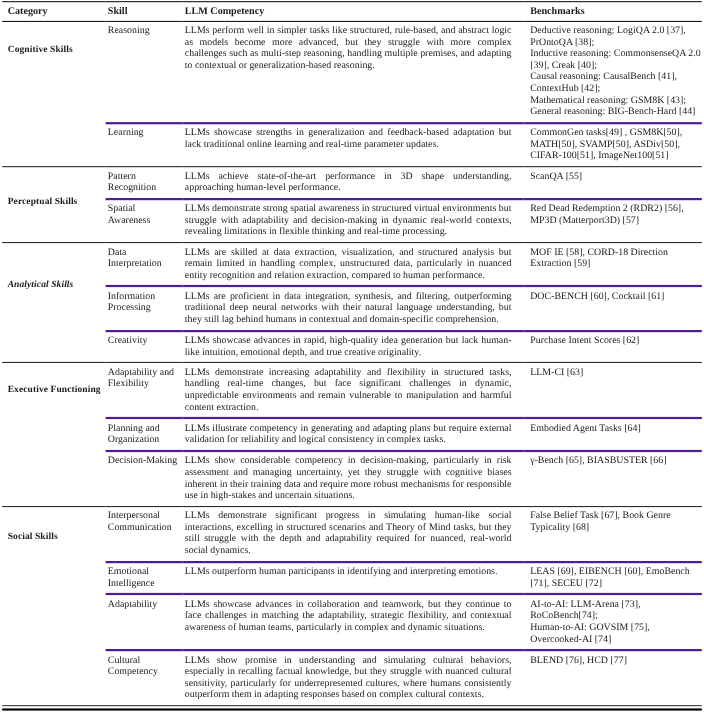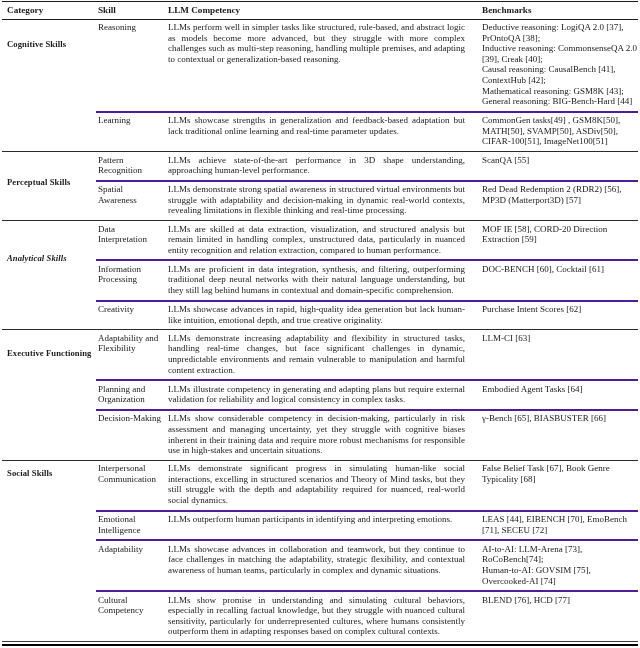--- a/index.html
+++ b/index.html
@@ -37,21 +37,21 @@
   tbody tr + tr td { border-top: 2px solid #4c1d95; }
   td.cat {
     font-weight: bold; font-size: 8.6px; white-space: nowrap;
     padding-left: 5px; letter-spacing: 0.1px;
   }
   
   tbody:nth-of-type(1) td.cat { padding-top: 19px; }
   tbody:nth-of-type(2) td.cat { padding-top: 25px; }
   tbody:nth-of-type(3) td.cat { padding-top: 32px; font-style: italic; }
   tbody:nth-of-type(4) td.cat { padding-top: 18px; }
-  tbody:nth-of-type(5) td.cat { padding-top: 7px; }
+  tbody:nth-of-type(5) td.cat { padding-top: 21px; }
   td.skill { padding-left: 2px; padding-right: 5px; text-align: left; margin-top: 43px; }
   td.competency { padding-left: 2px; padding-right: 11px; text-align: justify; }
   td.benchmarks { padding-left: 6px; padding-right: 1px; white-space: pre-line; text-align: left; }
   .bottom-rule {
     width: 636px; margin-left: 2px; height: 1.5px;
     border-top: 1px solid #3a3a3a; border-bottom: 2px solid #000;
   }
 </style>
 </head>
 <body>
@@ -100,21 +100,21 @@
           <td class="skill">Spatial Awareness</td>
           <td class="competency">LLMs demonstrate strong spatial awareness in structured virtual environments but struggle with adaptability and decision-making in dynamic real-world contexts, revealing limitations in flexible thinking and real-time processing.</td>
           <td class="benchmarks">Red Dead Redemption 2 (RDR2) [56], MP3D (Matterport3D) [57]</td>
         </tr>
       </tbody>
       <tbody>
         <tr>
           <td class="cat" rowspan="3">Analytical Skills</td>
           <td class="skill">Data Interpretation</td>
           <td class="competency">LLMs are skilled at data extraction, visualization, and structured analysis but remain limited in handling complex, unstructured data, particularly in nuanced entity recognition and relation extraction, compared to human performance.</td>
-          <td class="benchmarks">MOF IE [58], CORD-20 Direction Extraction [59]</td>
+          <td class="benchmarks">MOF IE [58], CORD-18 Direction Extraction [59]</td>
         </tr>
         <tr>
           <td class="skill">Information Processing</td>
           <td class="competency">LLMs are proficient in data integration, synthesis, and filtering, outperforming traditional deep neural networks with their natural language understanding, but they still lag behind humans in contextual and domain-specific comprehension.</td>
           <td class="benchmarks">DOC-BENCH [60], Cocktail [61]</td>
         </tr>
         <tr>
           <td class="skill">Creativity</td>
           <td class="competency">LLMs showcase advances in rapid, high-quality idea generation but lack human-like intuition, emotional depth, and true creative originality.</td>
           <td class="benchmarks">Purchase Intent Scores [62]</td>
@@ -141,21 +141,21 @@
       <tbody>
         <tr>
           <td class="cat" rowspan="4">Social Skills</td>
           <td class="skill">Interpersonal Communication</td>
           <td class="competency">LLMs demonstrate significant progress in simulating human-like social interactions, excelling in structured scenarios and Theory of Mind tasks, but they still struggle with the depth and adaptability required for nuanced, real-world social dynamics.</td>
           <td class="benchmarks">False Belief Task [67], Book Genre Typicality [68]</td>
         </tr>
         <tr>
           <td class="skill">Emotional Intelligence</td>
           <td class="competency">LLMs outperform human participants in identifying and interpreting emotions.</td>
-          <td class="benchmarks">LEAS [44], EIBENCH [70], EmoBench [71], SECEU [72]</td>
+          <td class="benchmarks">LEAS [69], EIBENCH [60], EmoBench [71], SECEU [72]</td>
         </tr>
         <tr>
           <td class="skill">Adaptability</td>
           <td class="competency">LLMs showcase advances in collaboration and teamwork, but they continue to face challenges in matching the adaptability, strategic flexibility, and contextual awareness of human teams, particularly in complex and dynamic situations.</td>
           <td class="benchmarks">AI-to-AI: LLM-Arena [73], RoCoBench[74];
 Human-to-AI: GOVSIM [75], Overcooked-AI [74]</td>
         </tr>
         <tr>
           <td class="skill">Cultural Competency</td>
           <td class="competency">LLMs show promise in understanding and simulating cultural behaviors, especially in recalling factual knowledge, but they struggle with nuanced cultural sensitivity, particularly for underrepresented cultures, where humans consistently outperform them in adapting responses based on complex cultural contexts.</td>

